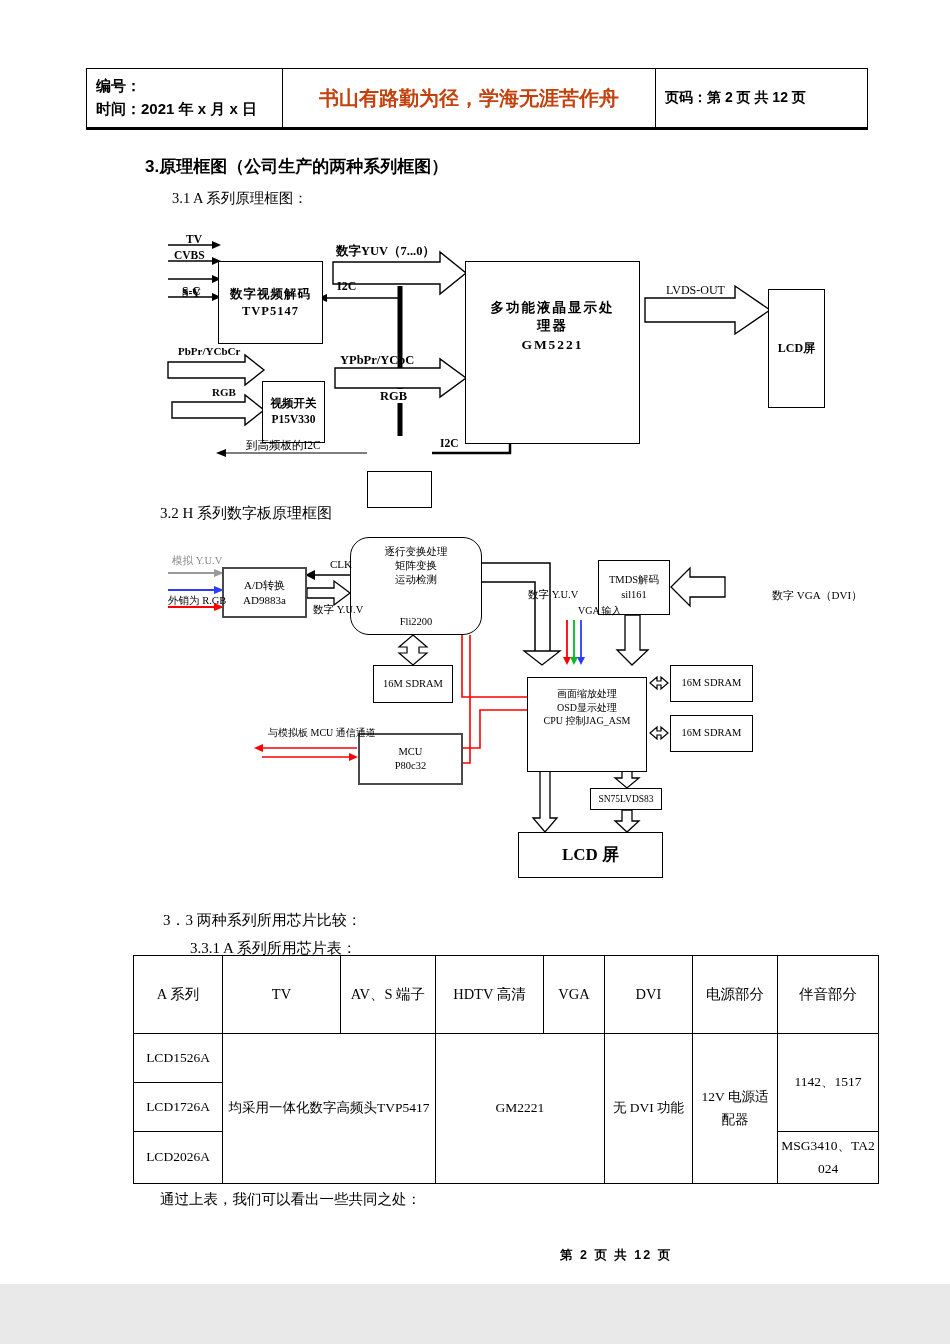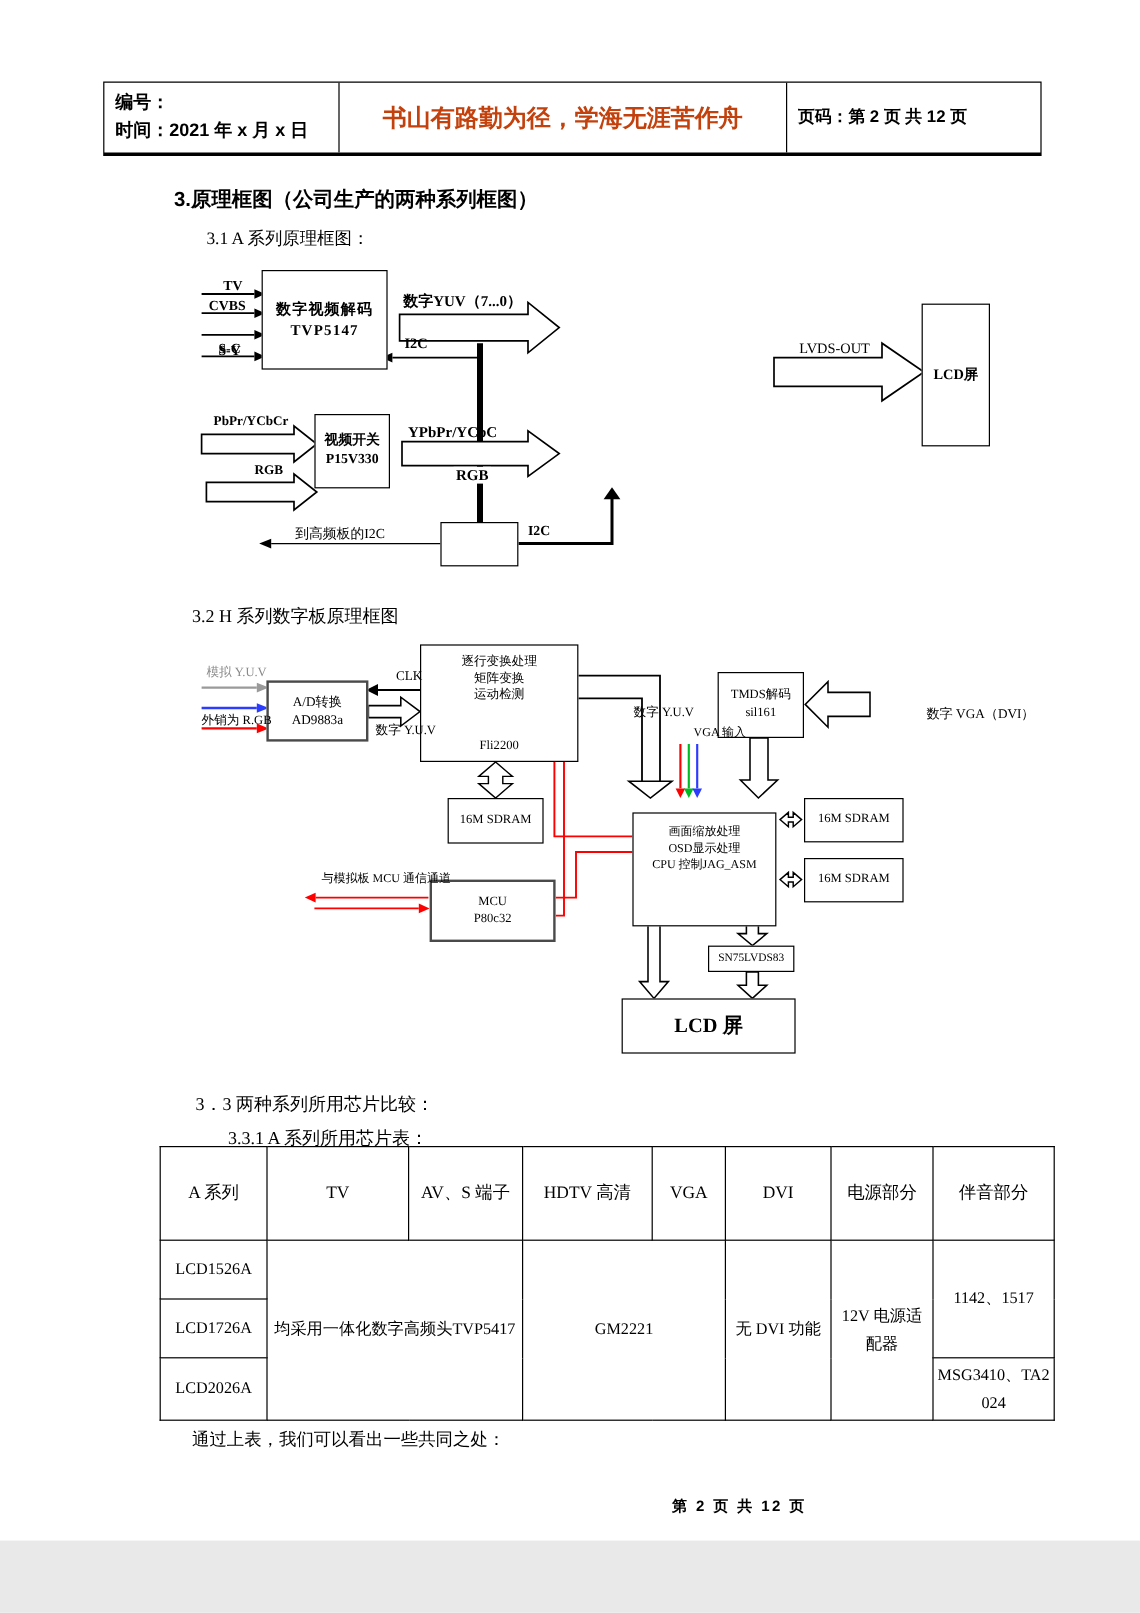--- a/index.html
+++ b/index.html
@@ -33,21 +33,21 @@
   .h32t { position:absolute; left:160px; top:504px; font-size:15px; }
   .h33t { position:absolute; left:163px; top:911px; font-size:15px; }
   .h331t{ position:absolute; left:190px; top:939px; font-size:15px; }
 
   
   .box {
     position:absolute; box-sizing:border-box; background:#fff;
     border:1.4px solid #000; display:flex; flex-direction:column;
     align-items:center; justify-content:center; text-align:center; line-height:1.35;
   }
-  .dA { font-size:12.5px; font-weight:600; }
+  .dA { font-size:12.5px; font-weight:600;margin-top:36px; }
   .dH { font-size:10.5px; }
   .thick { border-width:2px; border-color:#4a4a4a; }
 
   
   table.chips {
     position:absolute; left:133px; top:955px; width:745px;
     border-collapse:collapse; table-layout:fixed;
     border:1.6px solid #000; font-size:13.5px;
   }
   table.chips td { border:1.3px solid #000; text-align:center; vertical-align:middle;
@@ -104,20 +104,25 @@
       <polygon points="173,42 280,42 280,32 306,53 280,74 280,64 173,64" fill="#fff" stroke="#000" stroke-width="1.4"></polygon>
       <polygon points="175,148 280,148 280,139 306,158 280,177 280,168 175,168" fill="#fff" stroke="#000" stroke-width="1.4"></polygon>
       <polygon points="8,142 85,142 85,135 104,150 85,165 85,158 8,158" fill="#fff" stroke="#000" stroke-width="1.4"></polygon>
       <polygon points="12,182 85,182 85,175 104,190 85,205 85,198 12,198" fill="#fff" stroke="#000" stroke-width="1.4"></polygon>
       <polygon points="485,78 575,78 575,66 610,90 575,114 575,102 485,102" fill="#fff" stroke="#000" stroke-width="1.4"></polygon>
     </svg>
 
     <div class="box dA" style="left:58px; top:5px; width:105px; height:83px; letter-spacing:1px;">
       <div>数字视频解码</div>
       <div>TVP5147</div>
+    </div>
+    <div class="box dA" style="left:305px; top:5px; width:175px; height:183px; padding-bottom:52px; font-size:13.5px; letter-spacing:2px;">
+      <div>多功能液晶显示处</div>
+      <div>理器</div>
+      <div>GM5221</div>
     </div>
     <div class="box dA" style="left:608px; top:33px; width:57px; height:119px; font-size:12px;">
       <div>LCD屏</div>
     </div>
     <div class="box dA" style="left:102px; top:125px; width:63px; height:62px; font-size:11.5px;">
       <div>视频开关</div>
       <div>P15V330</div>
     </div>
     <div class="box dA" style="left:207px; top:215px; width:65px; height:37px;"></div>
 
@@ -185,21 +190,21 @@
 
       <polygon points="390,235 400,235 400,293 407,293 395,307 383,293 390,293" fill="#fff" stroke="#000" stroke-width="1.3"></polygon>
       <polygon points="472,235 482,235 482,253 489,253 477,263 465,253 472,253" fill="#fff" stroke="#000" stroke-width="1.3"></polygon>
       <polygon points="472,285 482,285 482,296 489,296 477,307 465,296 472,296" fill="#fff" stroke="#000" stroke-width="1.3"></polygon>
     </svg>
 
     <div class="box dH thick" style="left:72px; top:42px; width:85px; height:51px; font-size:11px;">
       <div>A/D转换</div>
       <div>AD9883a</div>
     </div>
-    <div class="box dH" style="left:200px; top:12px; width:132px; height:98px; justify-content:flex-start; padding:7px 0 5px 0; border-width:1.6px;">
+    <div class="box dH" style="left:200px; top:12px; width:132px; height:98px; justify-content:flex-start; padding:7px 0 5px 0; border-width:1.6px;border-radius:19px;">
       <div>逐行变换处理</div>
       <div>矩阵变换</div>
       <div>运动检测</div>
       <div style="flex:1"></div>
       <div>Fli2200</div>
     </div>
     <div class="box dH" style="left:448px; top:35px; width:72px; height:55px;">
       <div>TMDS解码</div>
       <div>sil161</div>
     </div>

